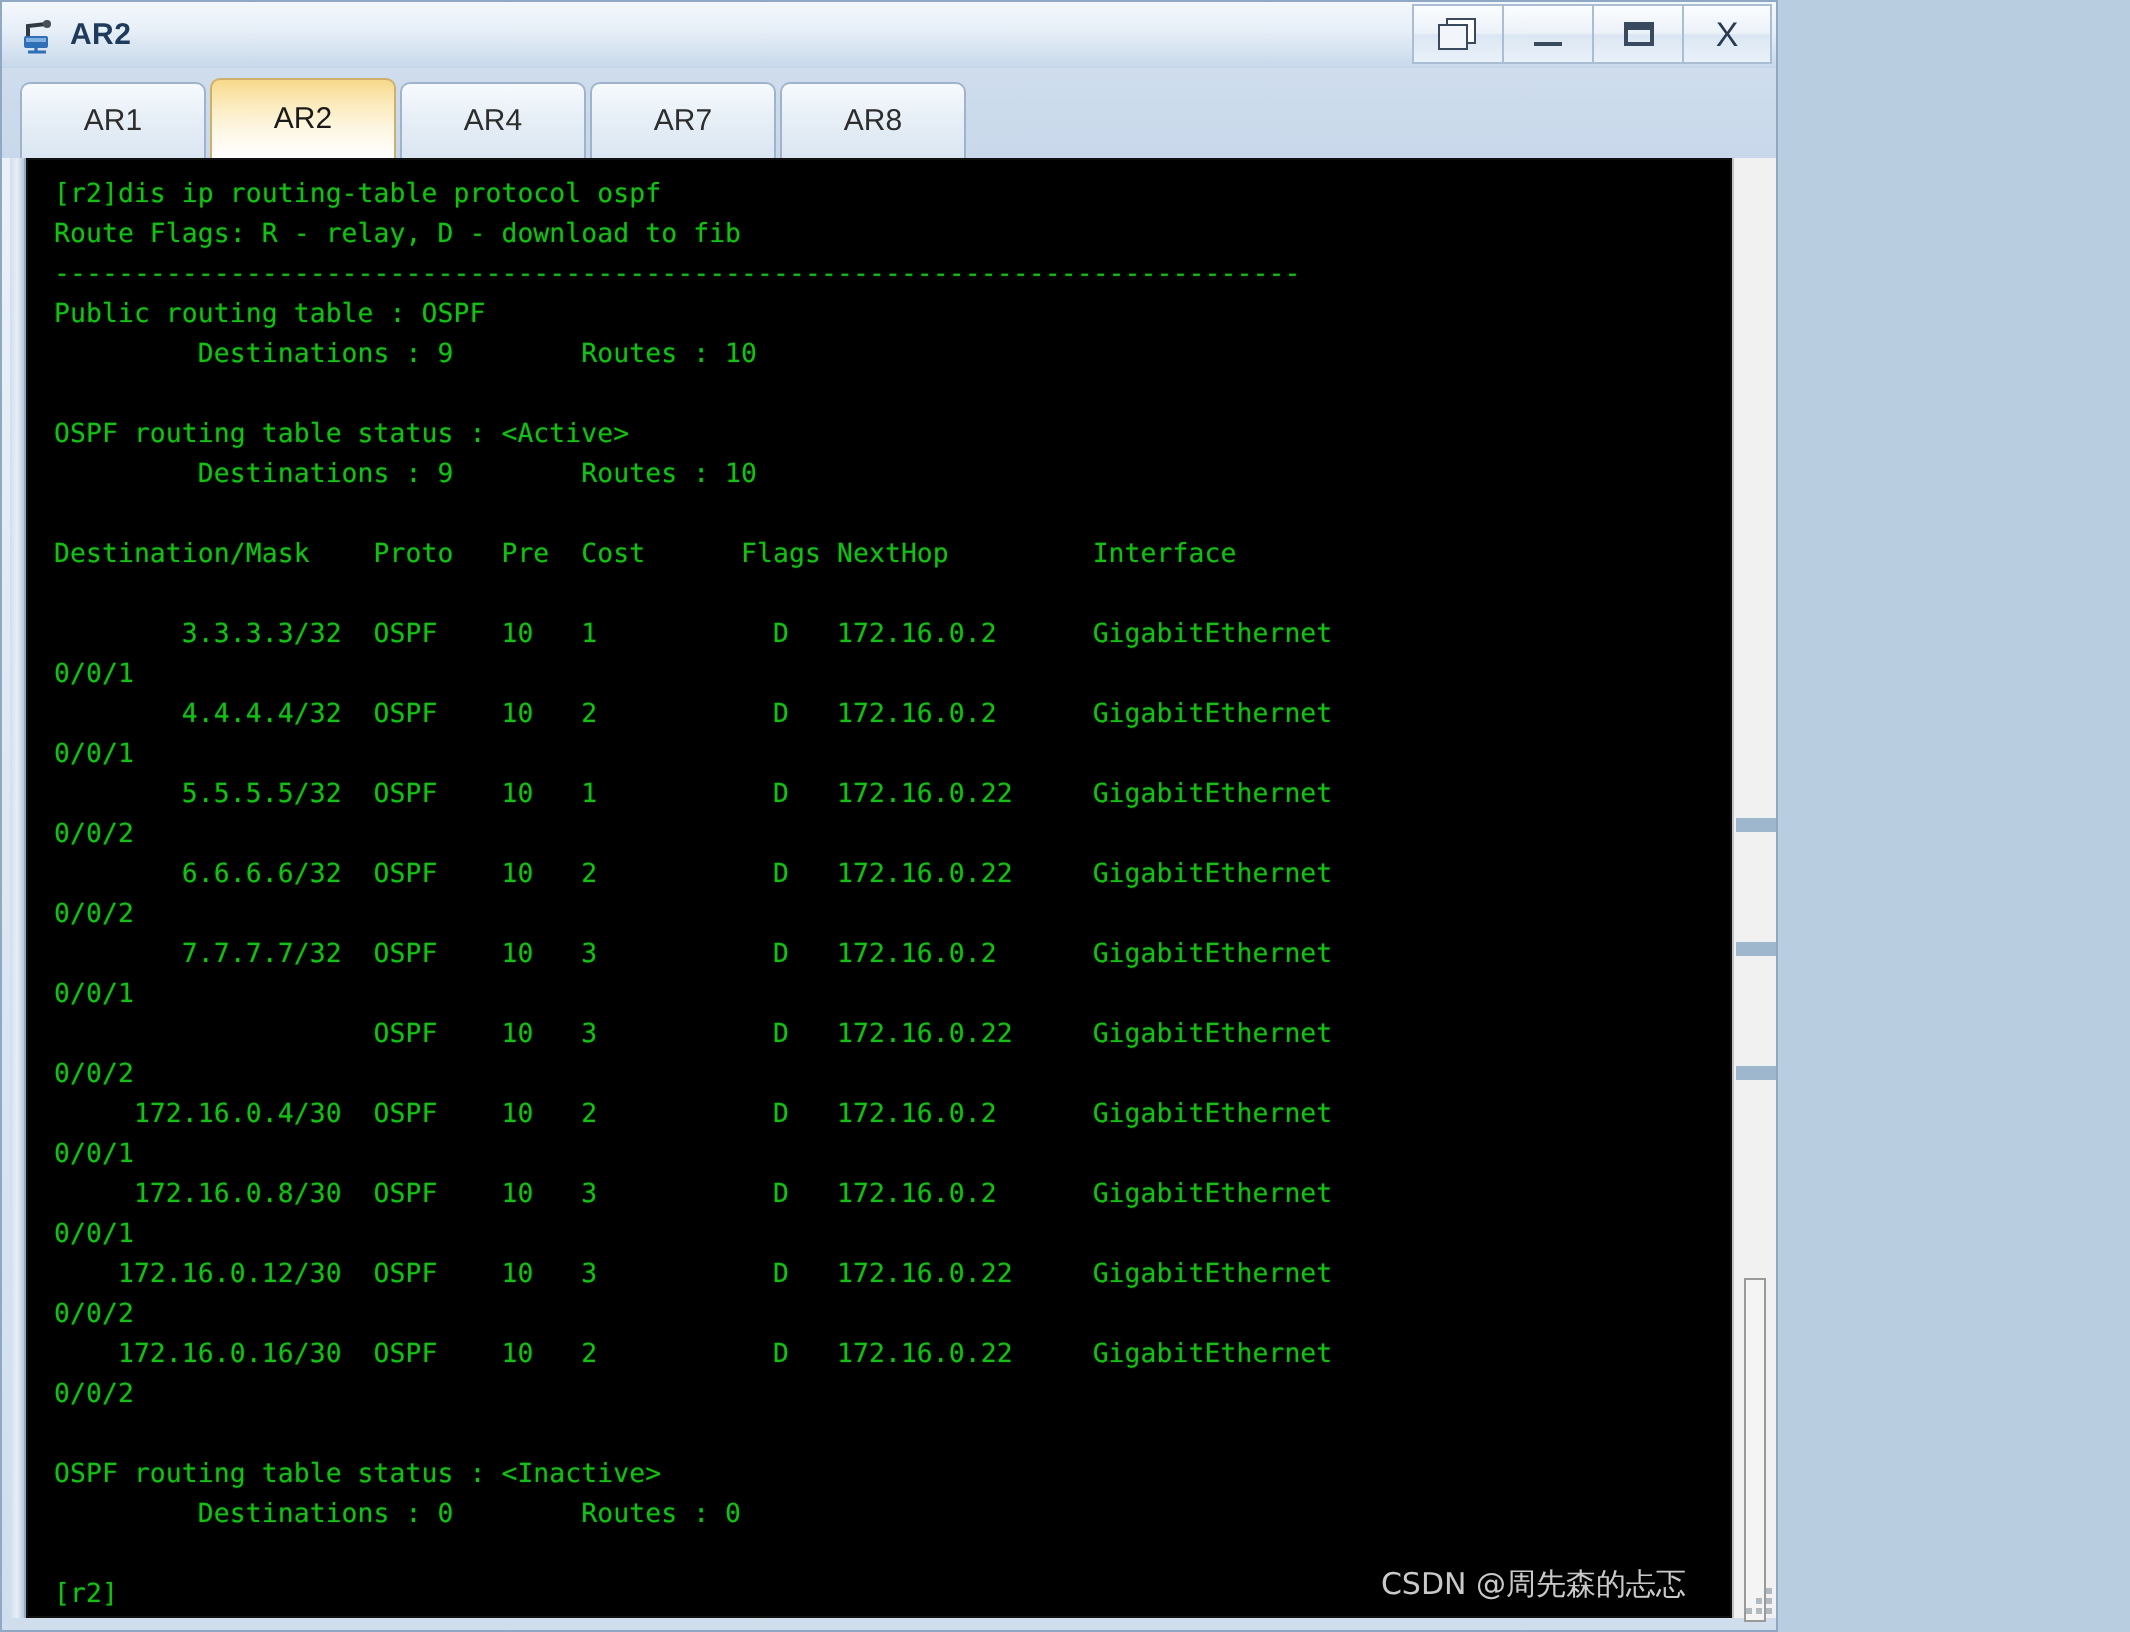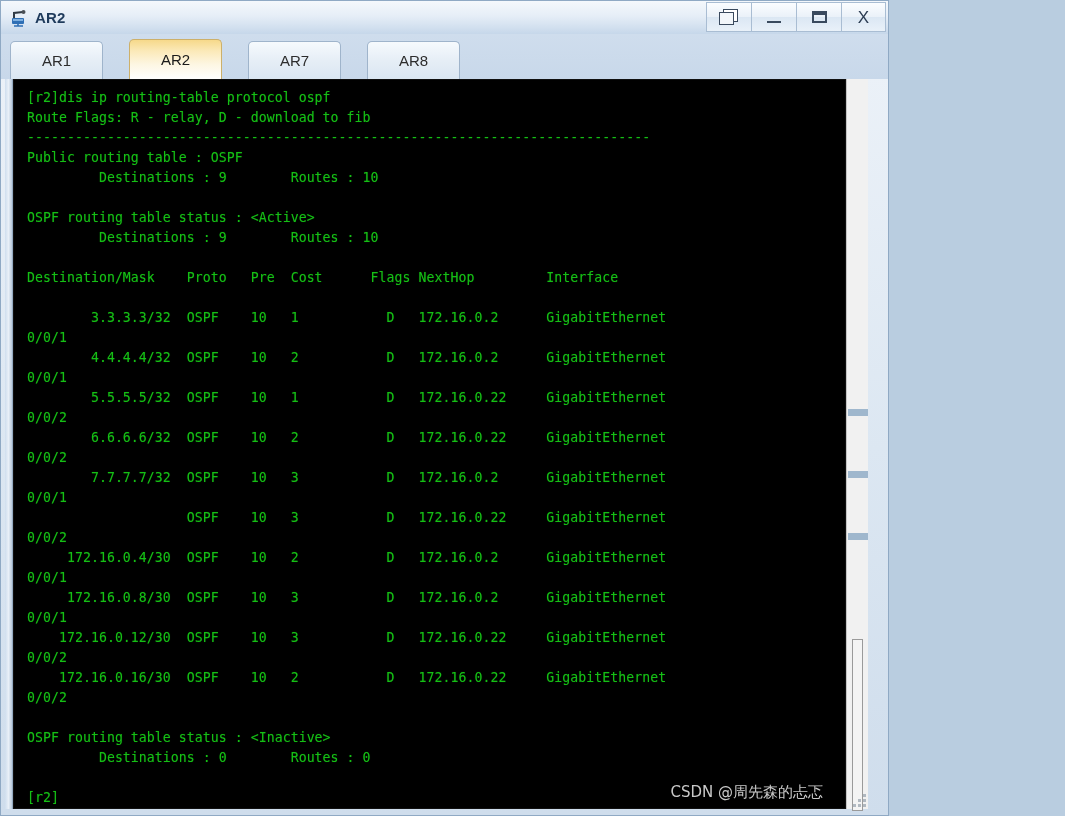--- a/index.html
+++ b/index.html
@@ -82,21 +82,20 @@
 
   
   #tabstrip {
     flex: 0 0 45px;
     height: 45px;
     display: flex;
     align-items: flex-end;
     padding-left: 9px;
     background: linear-gradient(to bottom, #cfdded 0%, #c8d8ea 100%);
     position: relative;
-    gap: 24px;
   }
   .tab {
     width: 93px;
     height: 38px;
     margin-right: 2px;
     display: flex;
     align-items: center;
     justify-content: center;
     font-size: 15px;
     color: #2d2d2d;
@@ -113,21 +112,21 @@
     color: #1a1a1a;
     height: 40px;
     z-index: 3;
   }
 
   
   #term-wrap {
     flex: 1 1 auto;
     position: relative;
     display: flex;
-    padding: 0 20px 6px 4px;
+    padding: 0 0 6px 4px;
     min-height: 0;
   }
   #term-left-border {
     flex: 0 0 8px;
     background: linear-gradient(to right, #cfdeee 0%, #e8eff7 50%, #b7c9dc 100%);
     border-right: 1px solid #94a9c0;
   }
   #terminal {
     flex: 1 1 auto;
     background: #000000;
@@ -221,20 +220,23 @@
   </div>
 
   <div id="tabstrip">
     <div class="tab">
         <span>AR1</span>
       </div>
     <div class="tab active">
         <span>AR2</span>
       </div>
     <div class="tab">
+        <span>AR4</span>
+      </div>
+    <div class="tab">
         <span>AR7</span>
       </div>
     <div class="tab">
         <span>AR8</span>
       </div>
   </div>
 
   <div id="term-wrap">
     <div id="term-left-border"></div>
 

